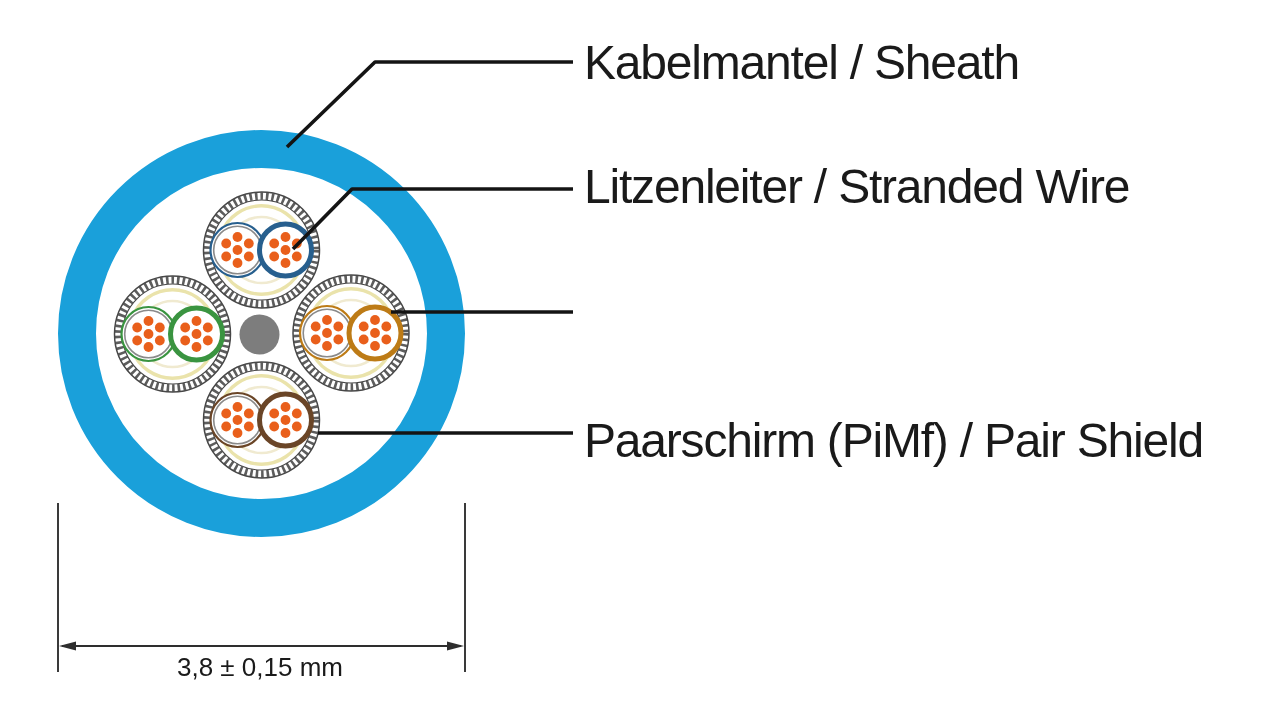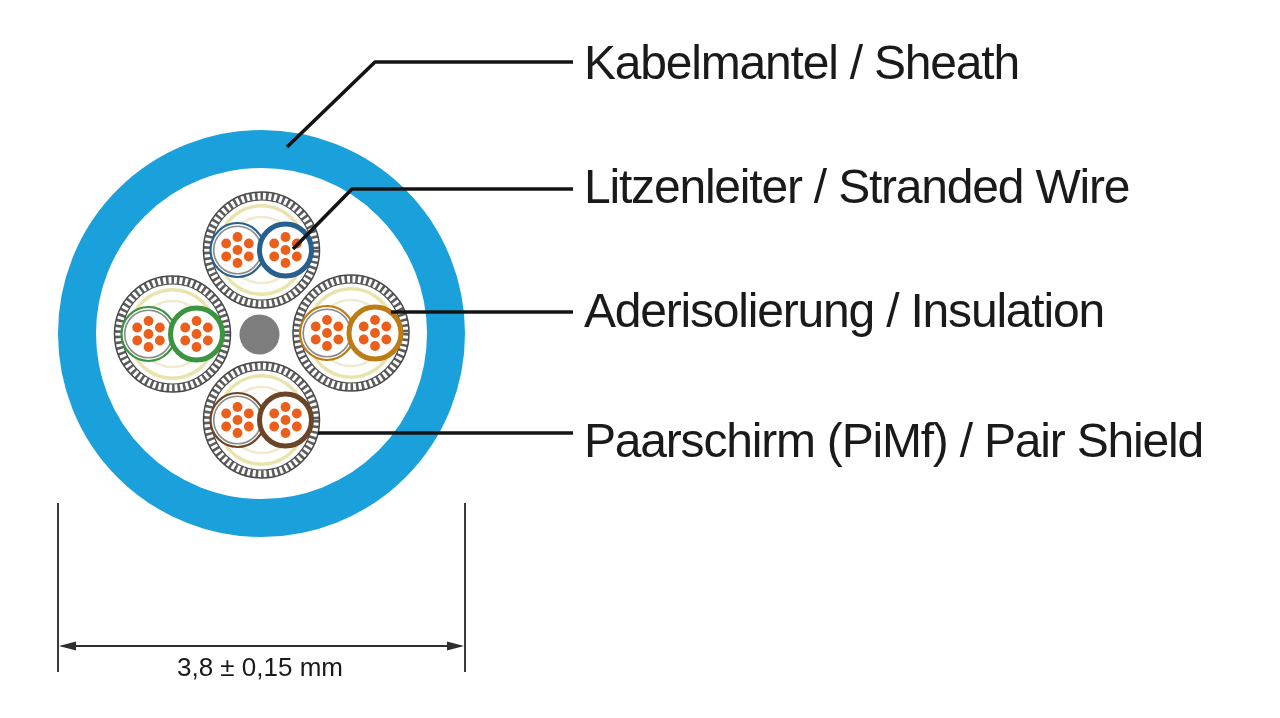--- a/index.html
+++ b/index.html
@@ -89,17 +89,16 @@
       <line x1="58" y1="503" x2="58" y2="672" style="stroke:#3a3a3a;stroke-width:2"></line>
       <line x1="465" y1="503" x2="465" y2="672" style="stroke:#3a3a3a;stroke-width:2"></line>
       <line x1="62" y1="646" x2="461" y2="646" style="stroke:#2e2e2e;stroke-width:2.2"></line>
       <polygon points="59,646 76,641.5 76,650.5" style="fill:#2e2e2e"></polygon>
       <polygon points="464,646 447,641.5 447,650.5" style="fill:#2e2e2e"></polygon>
     </g>
   </svg>
 
   <div class="label" style="top:39px">Kabelmantel / Sheath</div>
   <div class="label" style="top:163px">Litzenleiter / Stranded Wire</div>
-  <div class="label" style="top:287px">Aderisolierung / Insulation</div>
   <div class="label" style="top:417px">Paarschirm (PiMf) / Pair Shield</div>
 
   <div class="dim-text">3,8 ± 0,15 mm</div>
 </div>
 
 </body></html>

